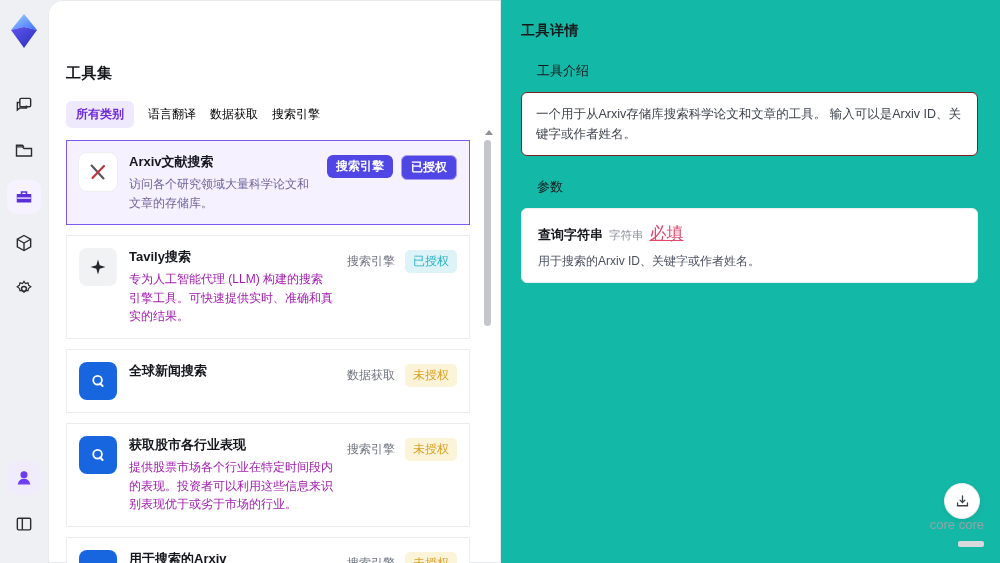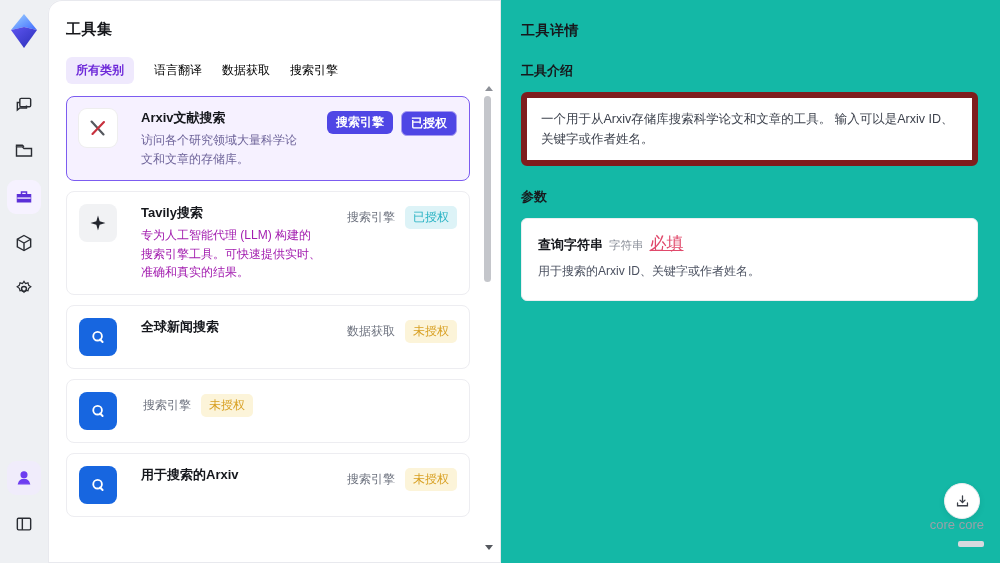--- a/index.html
+++ b/index.html
@@ -28,30 +28,30 @@
   .rail-btn.user svg { stroke:#6d3df0; fill:#6d3df0; }
 
   
   .surface {
     position:absolute; left:48px; top:0; width:952px; height:563px;
     background:#ffffff; border-radius:14px 0 0 0; display:flex;
     box-shadow:0 0 0 1px #e8e9ee inset;
   }
 
   
-  .list-panel { width:452px; position:relative; padding:20px 0 0 18px; }
+  .list-panel { width:452px; position:relative; padding:20px 0 0 18px;margin-top:44px; }
   .page-title { font-size:15px; font-weight:bold; letter-spacing:.5px; }
-  .tabs { display:flex; gap:20px; margin:18px 0 12px; }
+  .tabs { display:flex; gap:14px; margin:18px 0 12px; }
   .tab { font-size:12px; color:#000000; cursor:pointer; padding:5px 0; white-space:nowrap; }
   .tab.active { background:#efe9fd; color:#6d28d9; font-weight:bold; padding:5px 10px; border-radius:6px; }
 
   .cards { width:404px; display:flex; flex-direction:column; gap:10px; }
   .card {
-    background:#ffffff; border:1px solid #ededf1; border-radius:8px;
-    padding:12px 12px 12px 12px; display:flex; gap:24px; cursor:pointer;
+    background:#ffffff; border:1px solid #ededf1; border-radius:0;
+    padding:12px 12px 12px 12px; display:flex; gap:12px; cursor:pointer;
   }
   .card.selected { background:#f6f1ff; border:1.6px solid #7c5cf0; }
   .tool-icon {
     width:38px; height:38px; border-radius:8px; flex:0 0 38px;
     display:flex; align-items:center; justify-content:center; overflow:hidden;
   }
   .tool-icon.white { background:#ffffff; box-shadow:0 0 0 1px #eee; }
   .tool-icon.gray  { background:#f1f2f4; }
   .tool-icon.blue  { background:#1766e0; }
   .tool-body { flex:1; min-width:0; }
@@ -73,26 +73,26 @@
   .sb { position:absolute; right:6px; top:86px; width:12px; height:466px; }
   .sb .arrow { position:absolute; left:3px; width:0; height:0; border-left:4px solid transparent; border-right:4px solid transparent; }
   .sb .arrow.up { top:0; border-bottom:5px solid #8d9097; }
   .sb .arrow.down { bottom:2px; border-top:5px solid #55585e; }
   .sb .thumb { position:absolute; left:2px; top:10px; width:7px; height:186px; background:#c4c6cb; border-radius:4px; }
 
   
   .vdivider { width:1px; background:#e7e8ec; }
   .details { flex:1; background:#14b8a6; padding:22px 22px 0 20px; }
   .details-title { font-size:14px; font-weight:bold; letter-spacing:.5px; }
-  .section-h { font-size:13px; font-weight:bold; margin:22px 0 12px; }
+  .section-h { font-size:13px; font-weight:normal; margin:22px 16px 12px; }
   .intro-box {
-    background:#fff; border:6px solid #7f1d1d; border-radius:6px;
+    background:#fff; border:1px solid #7f1d1d; border-radius:6px;
     padding:11px 14px; font-size:12.5px; color:#3d424d; line-height:1.6;
   }
-  .param-box { background:#fff; border:1px solid #eceef1; border-radius:6px; padding:13px 16px 20px; }
+  .param-box { background:#fff; border:1px solid #eceef1; border-radius:6px; padding:13px 16px 12px; }
   .param-head { display:flex; align-items:baseline; gap:6px; }
   .param-name { font-size:13px; font-weight:bold; color:#15171c; }
   .param-type { font-size:11.5px; color:#8b909a; }
   .param-req  { font-size:17px; color:#e0496b;text-decoration:underline; }
   .param-desc { font-size:12px; color:#4b5160; margin-top:8px; }
 
   
   .dl-fab {
     position:absolute; right:20px; bottom:44px; width:36px; height:36px; border-radius:50%;
     background:#fff; border:1px solid #ececef; box-shadow:0 2px 6px rgba(0,0,0,.08);
@@ -232,20 +232,24 @@
         </div>
       </div>
 
       <div class="card">
         <div class="tool-icon blue">
           <svg viewBox="0 0 24 24" width="20" height="20">
             <circle cx="11.5" cy="11" r="5.2" stroke="#fff" stroke-width="2.2" fill="none"></circle>
             <path d="M14.5 15 L17.5 18" stroke="#fff" stroke-width="2.4" stroke-linecap="round"></path>
           </svg>
         </div>
+        <div class="tool-body">
+          <div class="tool-name">获取股市各行业表现</div>
+          <div class="tool-desc">提供股票市场各个行业在特定时间段内的表现。投资者可以利用这些信息来识别表现优于或劣于市场的行业。</div>
+        </div>
         <div class="tool-meta">
           <span class="chip-cat-plain">搜索引擎</span>
           <span class="chip-status unauth">未授权</span>
         </div>
       </div>
 
       <div class="card">
         <div class="tool-icon blue">
           <svg viewBox="0 0 24 24" width="20" height="20">
             <circle cx="11.5" cy="11" r="5.2" stroke="#fff" stroke-width="2.2" fill="none"></circle>

